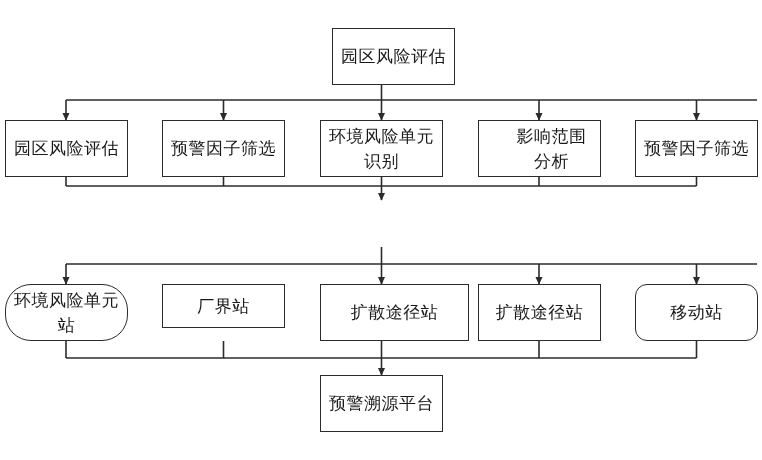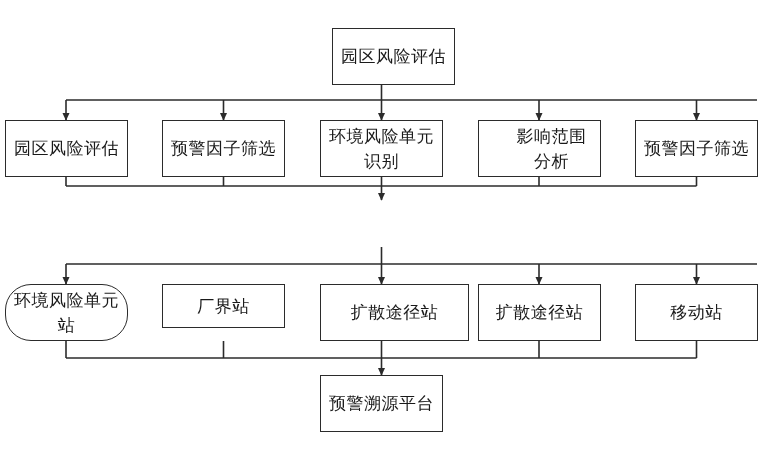--- a/index.html
+++ b/index.html
@@ -123,21 +123,21 @@
   </div>
   <div class="node wide" style="left:162px; top:284px; width:123px; height:44px;">
     <span class="label">厂界站</span>
   </div>
   <div class="node wide" style="left:320px; top:284px; width:149px; height:57px;">
     <span class="label">扩散途径站</span>
   </div>
   <div class="node" style="left:478px; top:284px; width:123px; height:57px;">
     <span class="label">扩散途径站</span>
   </div>
-  <div class="node wide" style="left:635px; top:284px; width:123px; height:57px;">
+  <div class="node wide" style="left:635px; top:284px; width:123px; height:57px;border-radius:12px;">
     <span class="label">移动站</span>
   </div>
 
   <div class="node" style="left:320px; top:375px; width:123px; height:57px;justify-content:center;">
     <span class="label">预警溯源平台</span>
   </div>
 
 </div>
 
 </body></html>

